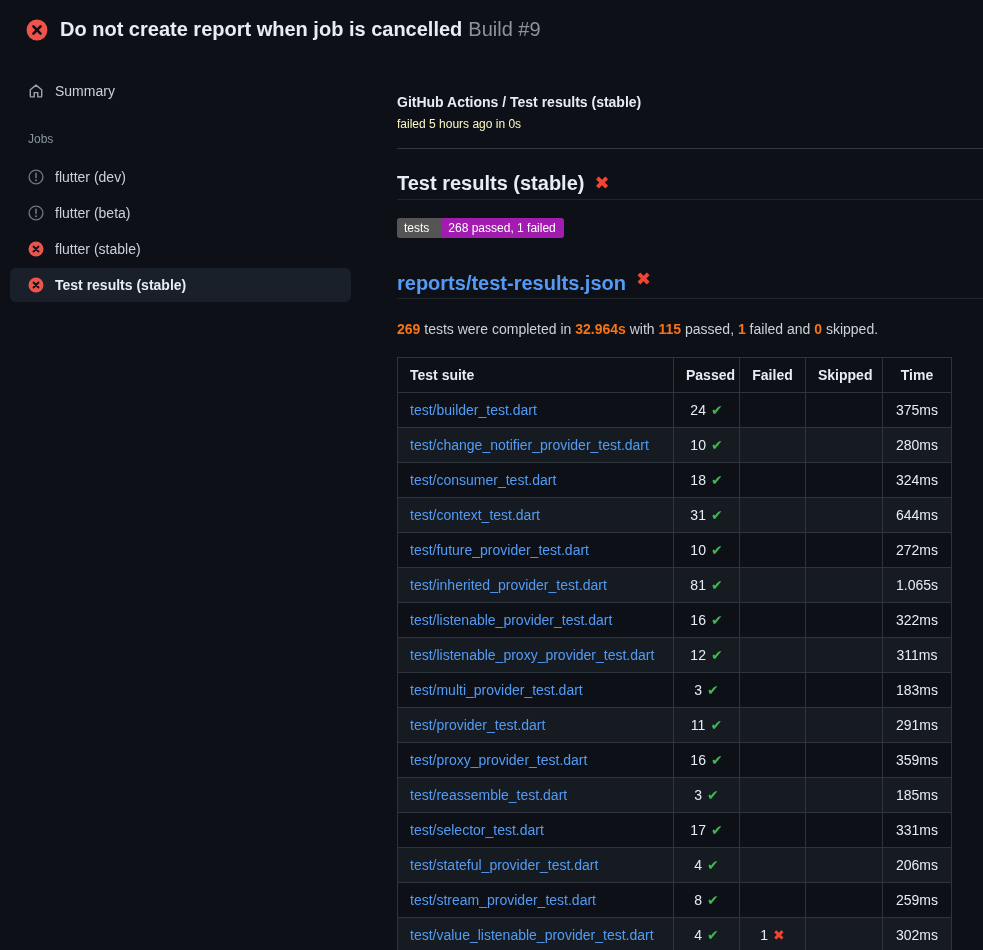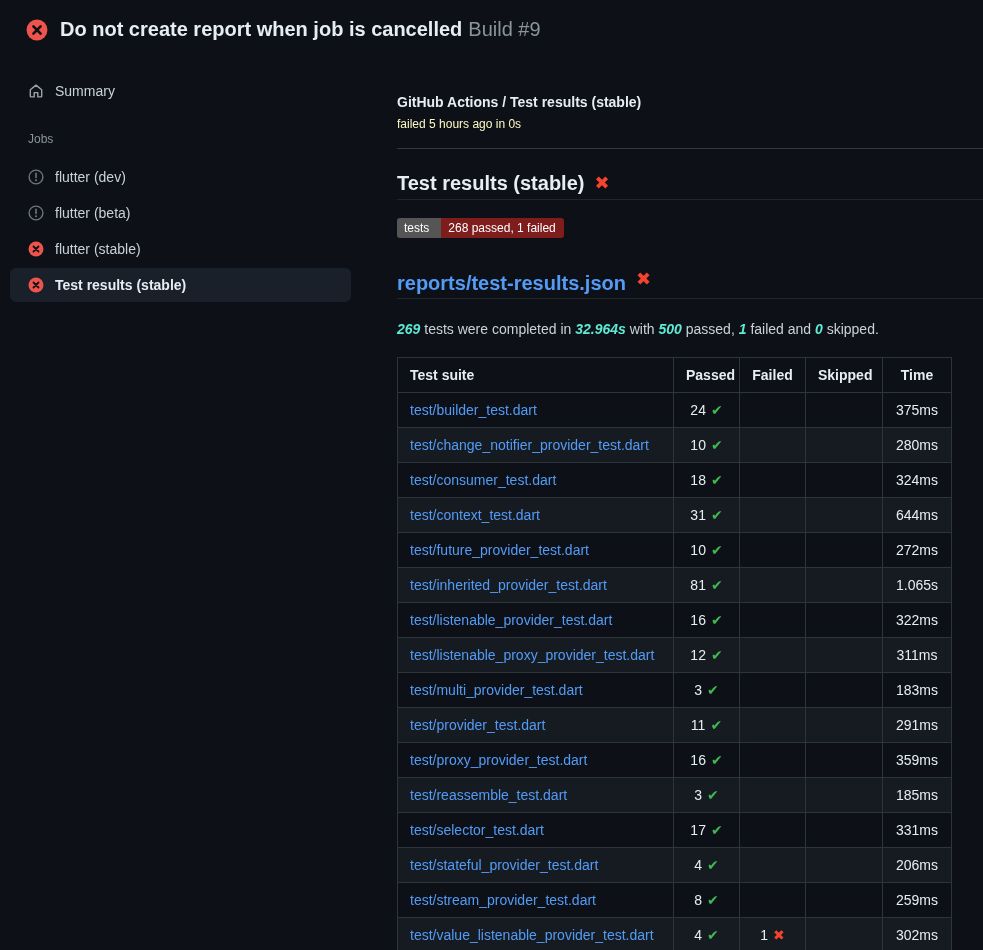--- a/index.html
+++ b/index.html
@@ -62,33 +62,33 @@
   .x-mark { color: #f4432f; font-size: 18px; font-weight: 400; line-height: 1; }
 
   .badge {
     margin-top: 18px;
     display: inline-flex;
     font-size: 12px; line-height: 14px;
     border-radius: 3px; overflow: hidden;
     color: #ffffff;
   }
   .badge .badge-label { background: #555555; padding: 3px 12px 3px 7px; }
-  .badge .badge-value { background: #7f1d1d; padding: 3px 8px 3px 7px; }
+  .badge .badge-value { background: #a21caf; padding: 3px 8px 3px 7px; }
 
   .report-title {
     margin-top: 32px;
     font-size: 20px; font-weight: 700; line-height: 26px;
     padding-bottom: 2px;
     border-bottom: 1px solid #21262d;
     display: flex; align-items: flex-start; gap: 10px;
   }
   .report-title a { color: #539bf5; text-decoration: none; cursor: pointer; }
 
   .summary-text { margin-top: 20px; line-height: 20px; color: #c9d1d9; }
-  .summary-text b { color: #5eead4; font-style: italic; }
+  .summary-text b { color: #f97316; }
 
   
   table.results {
     margin-top: 18px;
     border-collapse: collapse;
     width: 554px;
     font-size: 14px;
     table-layout: fixed;
   }
   table.results th, table.results td {
@@ -194,21 +194,21 @@
       <div class="badge">
         <span class="badge-label">tests</span>
         <span class="badge-value">268 passed, 1 failed</span>
       </div>
 
       <h3 class="report-title">
         <a>reports/test-results.json</a>
         <span class="x-mark">✖</span>
       </h3>
 
-      <p class="summary-text"><b>269</b><span> tests were completed in </span><b>32.964s</b><span> with </span><b>500</b><span> passed, </span><b>1</b><span> failed and </span><b>0</b><span> skipped.</span></p>
+      <p class="summary-text"><b>269</b><span> tests were completed in </span><b>32.964s</b><span> with </span><b>115</b><span> passed, </span><b>1</b><span> failed and </span><b>0</b><span> skipped.</span></p>
 
       <table class="results">
         <colgroup>
           <col style="width:276px">
             <col style="width:66px">
             <col style="width:66px">
             <col style="width:77px">
             <col style="width:69px">
         </colgroup>
         <thead>

